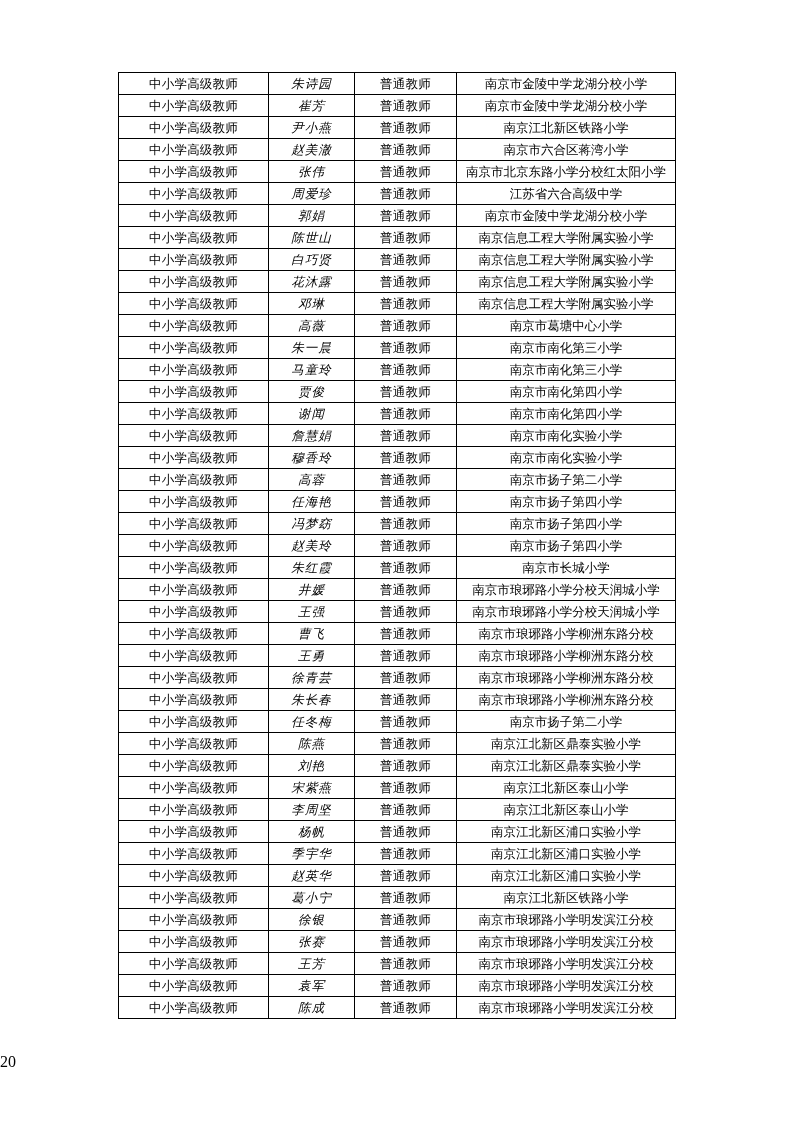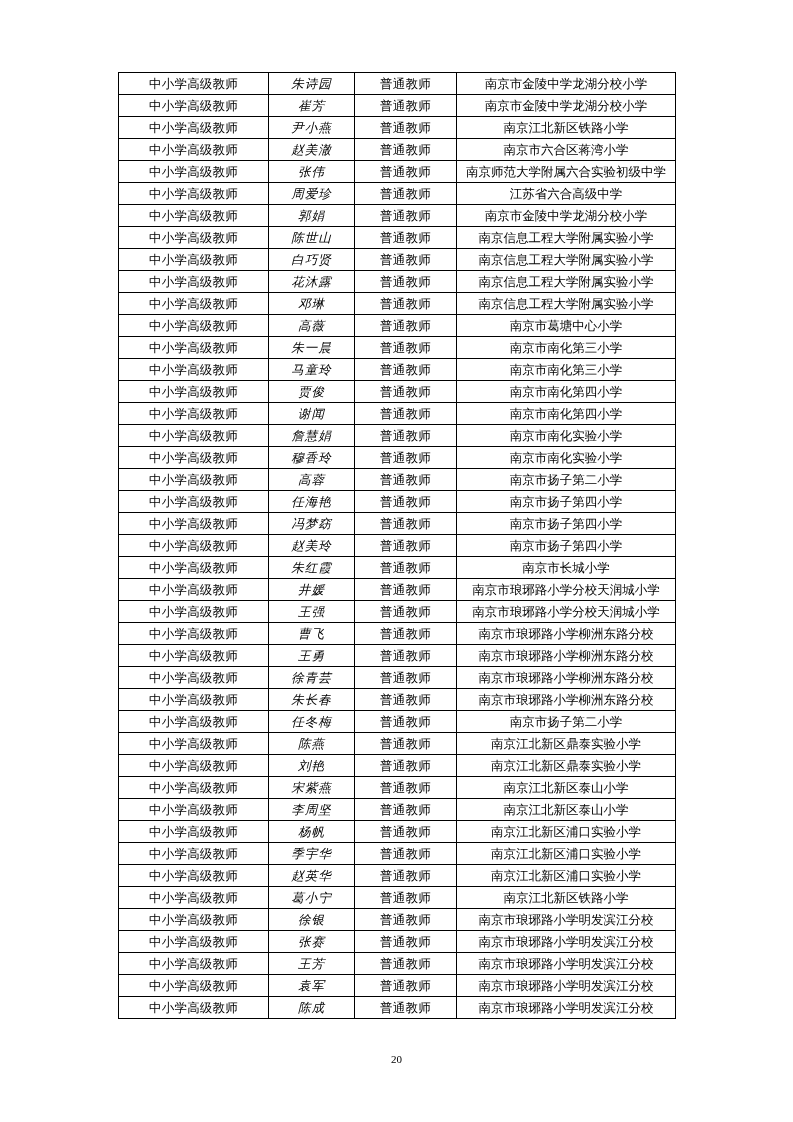--- a/index.html
+++ b/index.html
@@ -46,22 +46,21 @@
   td.title { font-size: 12.5px; letter-spacing: 0.2px; }
   td.name  { font-size: 12.5px; letter-spacing: 1px; font-style: italic; }
   td.post  { font-size: 12.5px; letter-spacing: 0.2px; }
   td.unit  { font-size: 12.5px; letter-spacing: 0px; }
 
   .page-number {
     position: absolute;
     left: 0;
     right: 0;
     top: 1053px;
-    text-align: center;
-    font-size: 11px;
+    font-size: 16px;
     font-family: "Liberation Serif", serif;
   }
 </style>
 </head>
 <body>
 
 <div class="page">
   <table class="roster">
     <colgroup>
       <col class="c-title">
@@ -91,21 +90,21 @@
         <tr>
           <td class="title">中小学高级教师</td>
           <td class="name">赵美澈</td>
           <td class="post">普通教师</td>
           <td class="unit">南京市六合区蒋湾小学</td>
         </tr>
         <tr>
           <td class="title">中小学高级教师</td>
           <td class="name">张伟</td>
           <td class="post">普通教师</td>
-          <td class="unit">南京师范大学附属六合实验初级中学</td>
+          <td class="unit">南京市北京东路小学分校红太阳小学</td>
         </tr>
         <tr>
           <td class="title">中小学高级教师</td>
           <td class="name">周爱珍</td>
           <td class="post">普通教师</td>
           <td class="unit">江苏省六合高级中学</td>
         </tr>
         <tr>
           <td class="title">中小学高级教师</td>
           <td class="name">郭娟</td>

